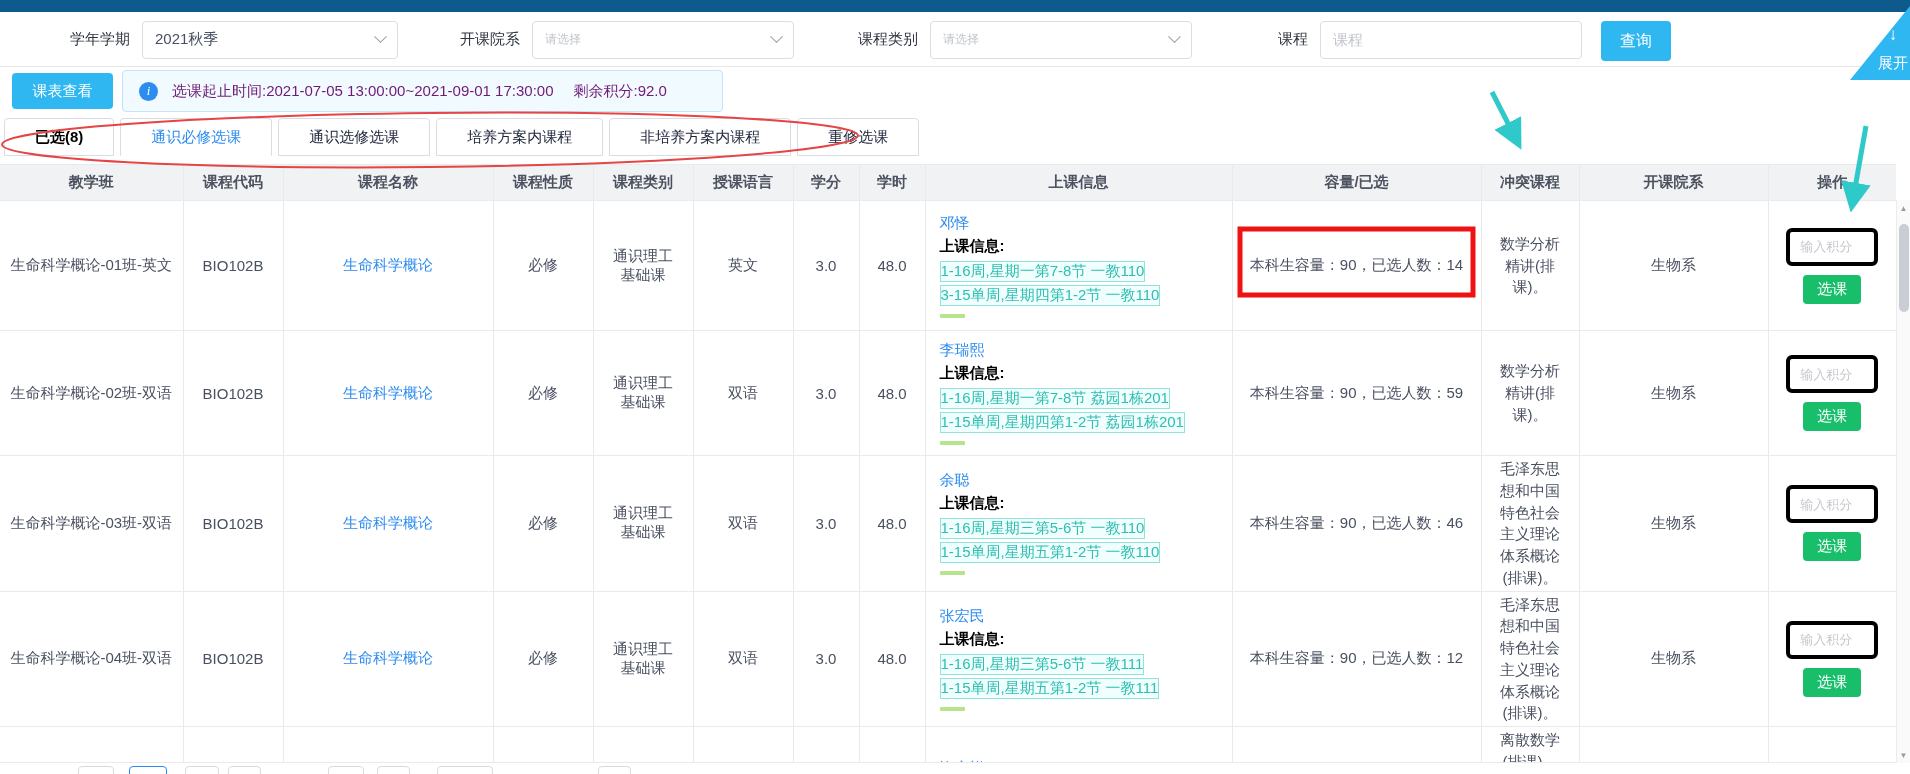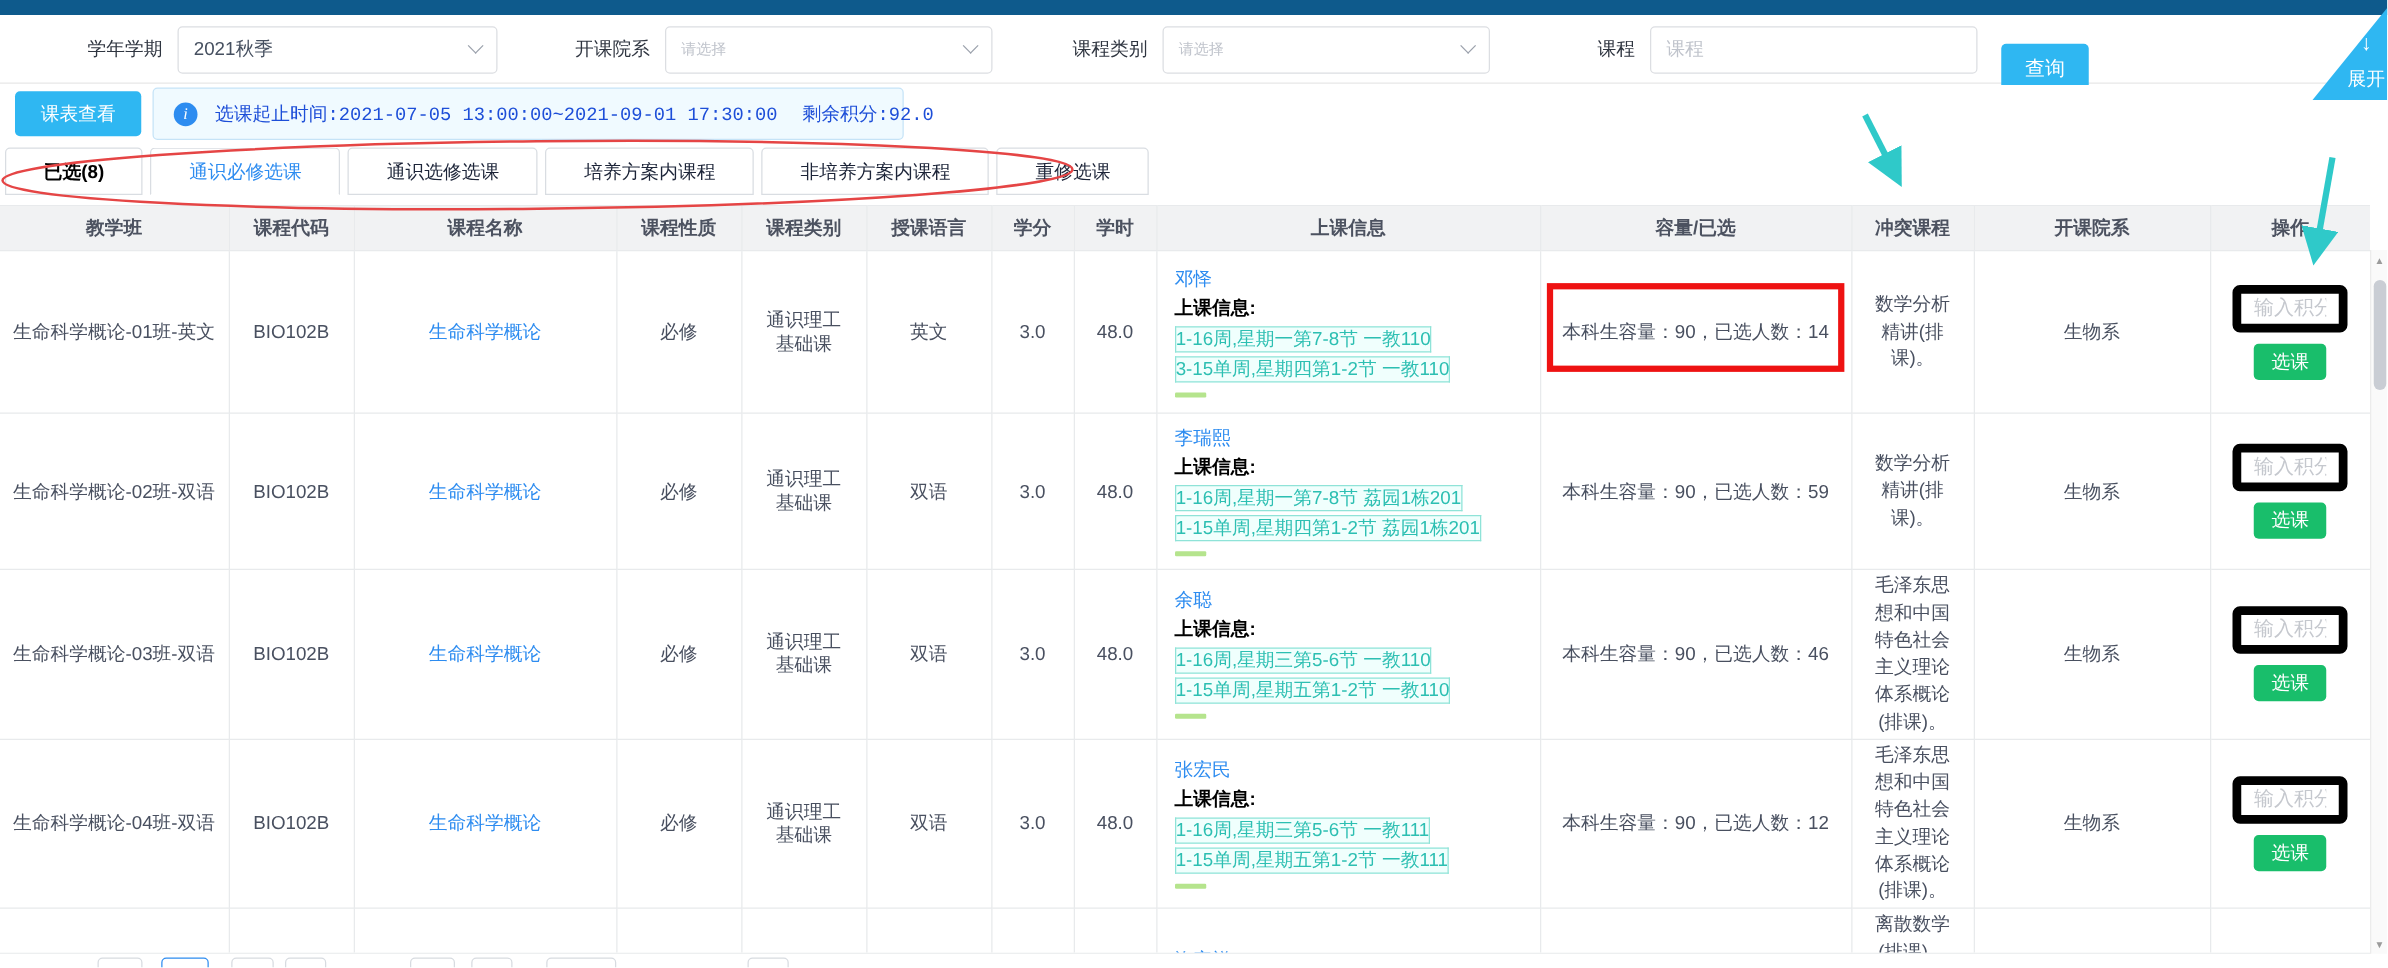--- a/index.html
+++ b/index.html
@@ -19,31 +19,31 @@
     display:flex; align-items:center; justify-content:space-between; padding:0 12px; }
   .sel-value { font-size:15px; color:#465060; }
   .sel-placeholder { font-size:12px; color:#c0c4cc; }
   .chev { width:9px; height:9px; border-right:1.5px solid #9aa0ab; border-bottom:1.5px solid #9aa0ab;
     transform:rotate(45deg) translate(-2px,-2px); }
   .txtinput { height:38px; border:1px solid #dcdee2; border-radius:4px; font-size:15px;
     padding:0 12px; color:#465060; outline:none; }
   .txtinput::placeholder { color:#c0c4cc; }
   .btn-primary { background:#2fb7f2; color:#fff; border:none; border-radius:4px;
     font-size:16px; cursor:pointer; font-family:inherit; }
-  #btn-query { position:absolute; left:1601px; top:23px; width:70px; height:40px; }
+  #btn-query { position:absolute; left:1601px; top:9px; width:70px; height:40px; }
 
   
   .toolbar { position:absolute; left:0; top:68px; width:1910px; height:48px; background:#fff; }
   #btn-timetable { position:absolute; left:12px; top:5px; width:101px; height:36px; font-size:15px; }
   .notice { position:absolute; left:122px; top:2px; width:601px; height:42px; background:#f0faff;
     border:1px solid #c5e3f7; border-radius:4px; display:flex; align-items:center; padding-left:16px; }
   .info-icon { width:19px; height:19px; border-radius:50%; background:#2d8cf0; color:#fff;
     font-size:13px; font-style:italic; display:flex; align-items:center; justify-content:center;
     margin-right:14px; flex:none; font-family:"Liberation Serif",serif; }
-  .notice-text { font-size:15px; color:#1d4ed8; white-space:pre;font-family:Liberation Mono, monospace; }
+  .notice-text { font-size:15px; color:#701a75; white-space:pre; }
   .notice-points { margin-left:20px; }
 
   
   .tabs { position:absolute; left:4px; top:118px; height:38px; display:flex; }
   .tab { height:38px; margin-right:6px; padding:0 30px; display:flex; align-items:center;
     border:1px solid #d9dde2; border-radius:4px 4px 0 0; background:#fff; font-size:15px;
     color:#1c2438; cursor:pointer; white-space:nowrap; }
   .tab.first { font-weight:bold; color:#000; }
   .tab.active { color:#2d8cf0; border-bottom-color:#fff; }
 
@@ -59,22 +59,22 @@
   th:last-child, td:last-child { border-right:none; }
   td.cat { padding:0 14px; }
   td.conf { padding:2px 15px; line-height:1.45; }
   a.link { color:#2d8cf0; text-decoration:none; cursor:pointer; }
   td.sched { text-align:left; padding:10px 8px 10px 14px; }
   .sched .teacher { display:inline-block; margin-bottom:4px; font-size:15px; }
   .sched .slabel { font-weight:bold; color:#000000; margin-bottom:5px; font-size:15px; }
   .chip { display:table; border:1px solid #8fe3d8; background:#f0fffd; color:#2cbfb2;
     border-radius:4px; padding:5px 10px; margin:3px 0; font-size:15px; white-space:nowrap; }
   .gdash { width:25px; height:4px; background:#b5e48d; margin-top:8px; border-radius:1px; }
-  td.op .score { width:92px; height:38px; border:7px solid #000000; border-radius:6px;
-    font-size:16px; padding:0 10px; color:#1d4ed8; outline:none; display:block; margin:0 auto; }
+  td.op .score { width:92px; height:38px; border:4px solid #000000; border-radius:6px;
+    font-size:13px; padding:0 10px; color:#1d4ed8; outline:none; display:block; margin:0 auto; }
   td.op .score::placeholder { color:#c5c8ce; }
   .btn-select { display:inline-block; margin-top:9px; background:#19be6b; color:#fff; border:none;
     border-radius:4px; font-size:15px; padding:5px 14px; cursor:pointer; font-family:inherit; }
   tr.partial td { vertical-align:top; }
   tr.partial td.sched { padding-top:32px; }
 
   
   .vscroll { position:absolute; left:1896px; top:200px; width:14px; height:563px; background:#fafafa;
     border-left:1px solid #ececec; display:flex; flex-direction:column; align-items:center; }
   .varrow { font-size:8px; color:#9b9b9b; height:16px; display:flex; align-items:center; cursor:pointer; }

